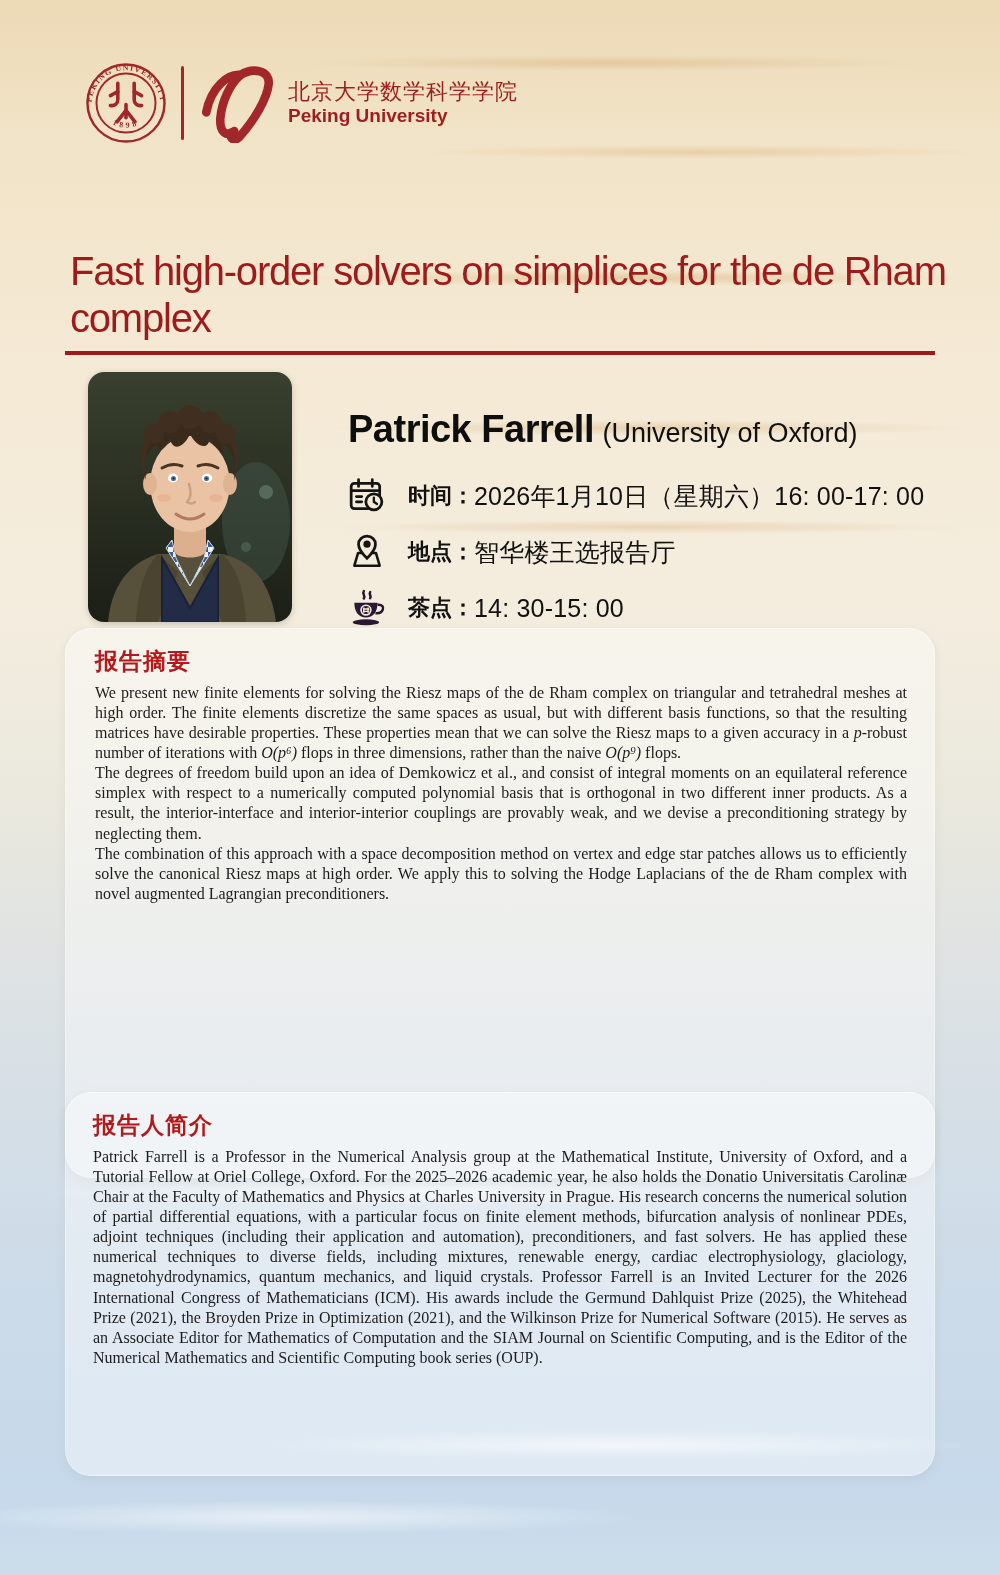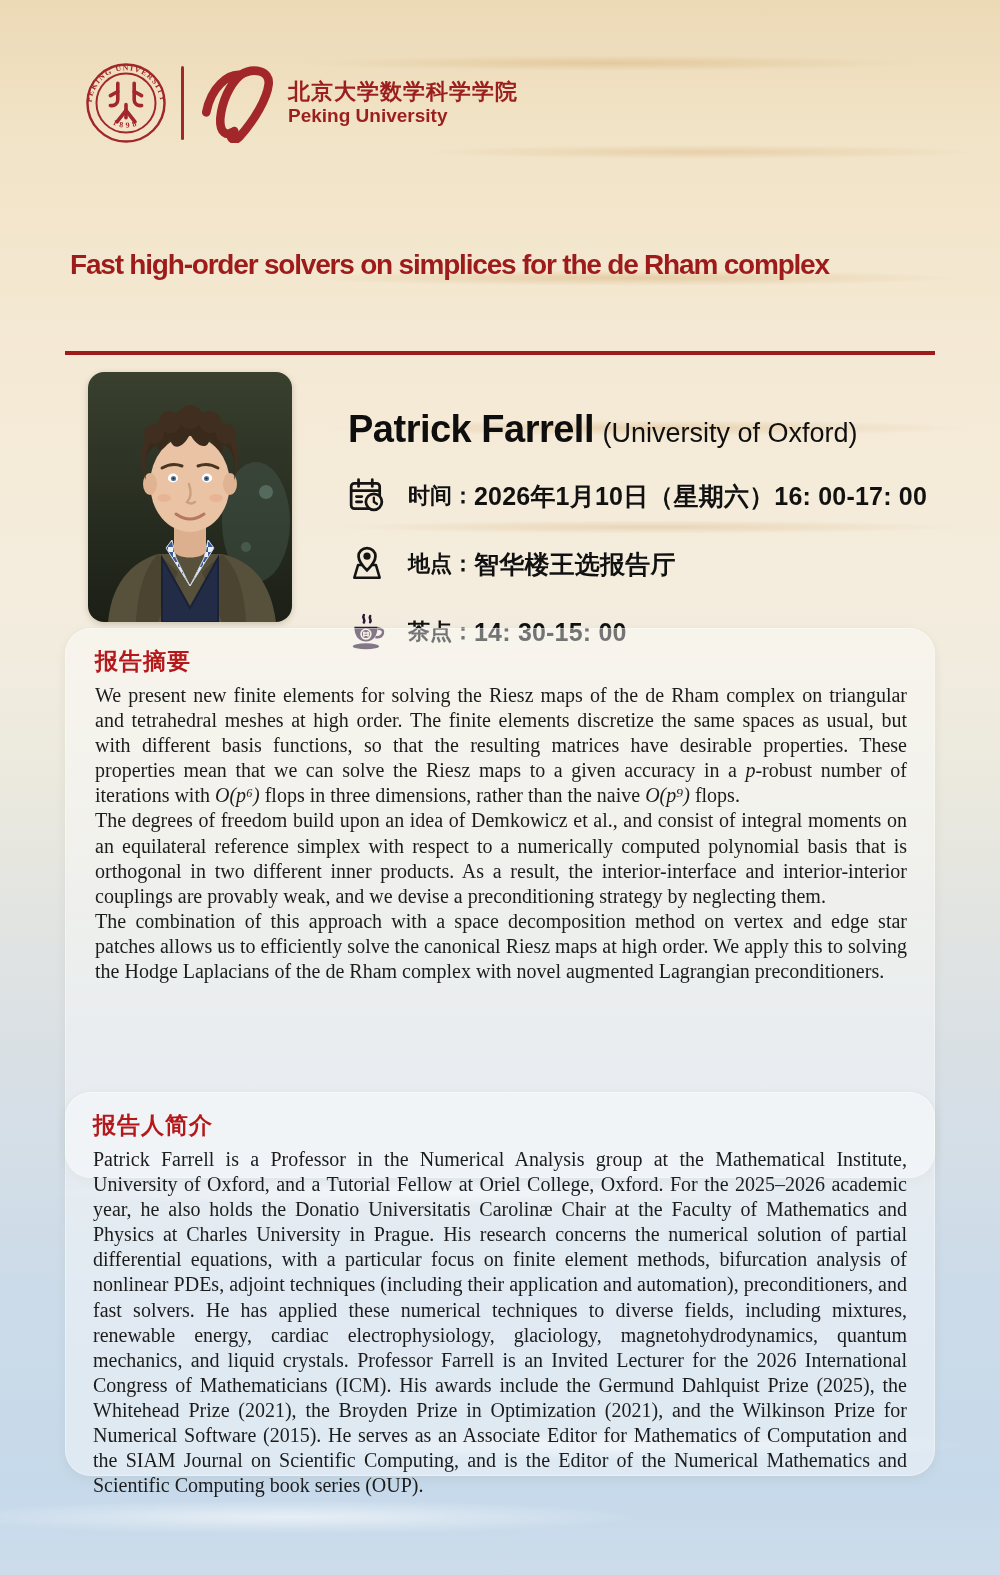--- a/index.html
+++ b/index.html
@@ -19,61 +19,61 @@
   .s6{left:40px;top:1180px;width:760px;height:26px;background:radial-gradient(closest-side,rgba(255,255,255,.65),rgba(255,255,255,0));}
   .s7{left:260px;top:1430px;width:720px;height:30px;background:radial-gradient(closest-side,rgba(255,255,255,.6),rgba(255,255,255,0));}
   .s8{left:-60px;top:1500px;width:700px;height:34px;background:radial-gradient(closest-side,rgba(255,255,255,.55),rgba(255,255,255,0));}
 
   
   .org-header{position:absolute; left:85px; top:62px; display:flex; align-items:center;}
   .seal{width:82px; height:82px;}
   .divider{width:3px; height:74px; background:#a1272b; margin:0 16px 0 14px; border-radius:2px;}
   .script-mark{width:78px; height:80px; margin-right:10px;}
   .org-text{color:#9c1f1f; line-height:1.12;}
-  .org-cn{font-size:22px; font-weight:bold; letter-spacing:1px;}
+  .org-cn{font-size:22px; font-weight:normal; letter-spacing:1px;}
   .org-en{font-size:19px; font-weight:bold;}
 
   
   .series{position:absolute; left:70px; top:188px; font-style:italic; color:#333; white-space:nowrap;}
   .series .angle{font-size:27px; font-weight:bold; color:#2e2e2e;}
   .series .cn{font-size:28px; font-weight:bold; letter-spacing:2px; margin:0 6px; color:#2e2e2e;}
   .series .en{font-size:25px; color:#3a3a3a; margin-right:8px;}
 
   
   .title{
     position:absolute; left:70px; top:248px; width:920px;
-    color:#9e1b1b; font-size:28px; font-weight:bold; letter-spacing:-1.2px;
+    color:#9e1b1b; font-size:40px; font-weight:normal; letter-spacing:-1.2px;
     line-height:1.18; margin:0;
   }
   .rule{position:absolute; left:65px; top:351px; width:870px; height:4px; background:#9e1b1b;}
 
   
   .photo{position:absolute; left:88px; top:372px; width:204px; height:250px; border-radius:16px; overflow:hidden; box-shadow:0 2px 6px rgba(90,70,40,.25);}
   .speaker-info{position:absolute; left:348px; top:408px; width:640px;}
   .name-line{white-space:nowrap;}
   .name{font-size:38px; font-weight:bold; color:#0e0e0e; letter-spacing:-0.5px;}
   .affil{font-size:27px; color:#101010; margin-left:4px;}
-  .detail-row{display:flex; align-items:center; margin-top:30px;}
+  .detail-row{display:flex; align-items:center; margin-top:18px;}
   .detail-row.first{margin-top:26px;}
   .dicon{width:38px; height:38px; flex:0 0 38px; margin-right:22px;}
   .dlabel{font-size:22px; font-weight:bold; color:#111;}
-  .dvalue{font-size:25px; font-weight:bold; color:#111; letter-spacing:0.2px;}
+  .dvalue{font-size:25px; font-weight:normal; color:#111; letter-spacing:0.2px;}
 
   
   .panel{
     position:absolute; left:65px; width:870px; border-radius:26px;
     background:rgba(255,255,255,0.42);
     box-shadow:0 0 0 1px rgba(255,255,255,0.35) inset, 0 3px 10px rgba(140,130,110,0.12);
     box-sizing:border-box; padding:16px 28px 18px 30px;
   }
   .panel.abstract{top:628px; height:550px;}
   .panel.bio{top:1092px; height:384px;padding-left:28px;}
   .panel-heading{color:#b5181b; font-size:23px; font-weight:bold; letter-spacing:1px; margin:2px 0 6px 0;}
   .body-text{
-    font-family:"Liberation Serif", serif; font-size:20px; line-height:1.255;
+    font-family:"Liberation Serif", serif; font-size:16px; line-height:1.255;
     color:#1c1c1c; text-align:justify; margin:0;
   }
   .math{font-style:italic;}
 
   .seal-svg text{font-family:"Liberation Serif", serif;}
 </style>
 </head>
 <body>
 
 <div class="page">

